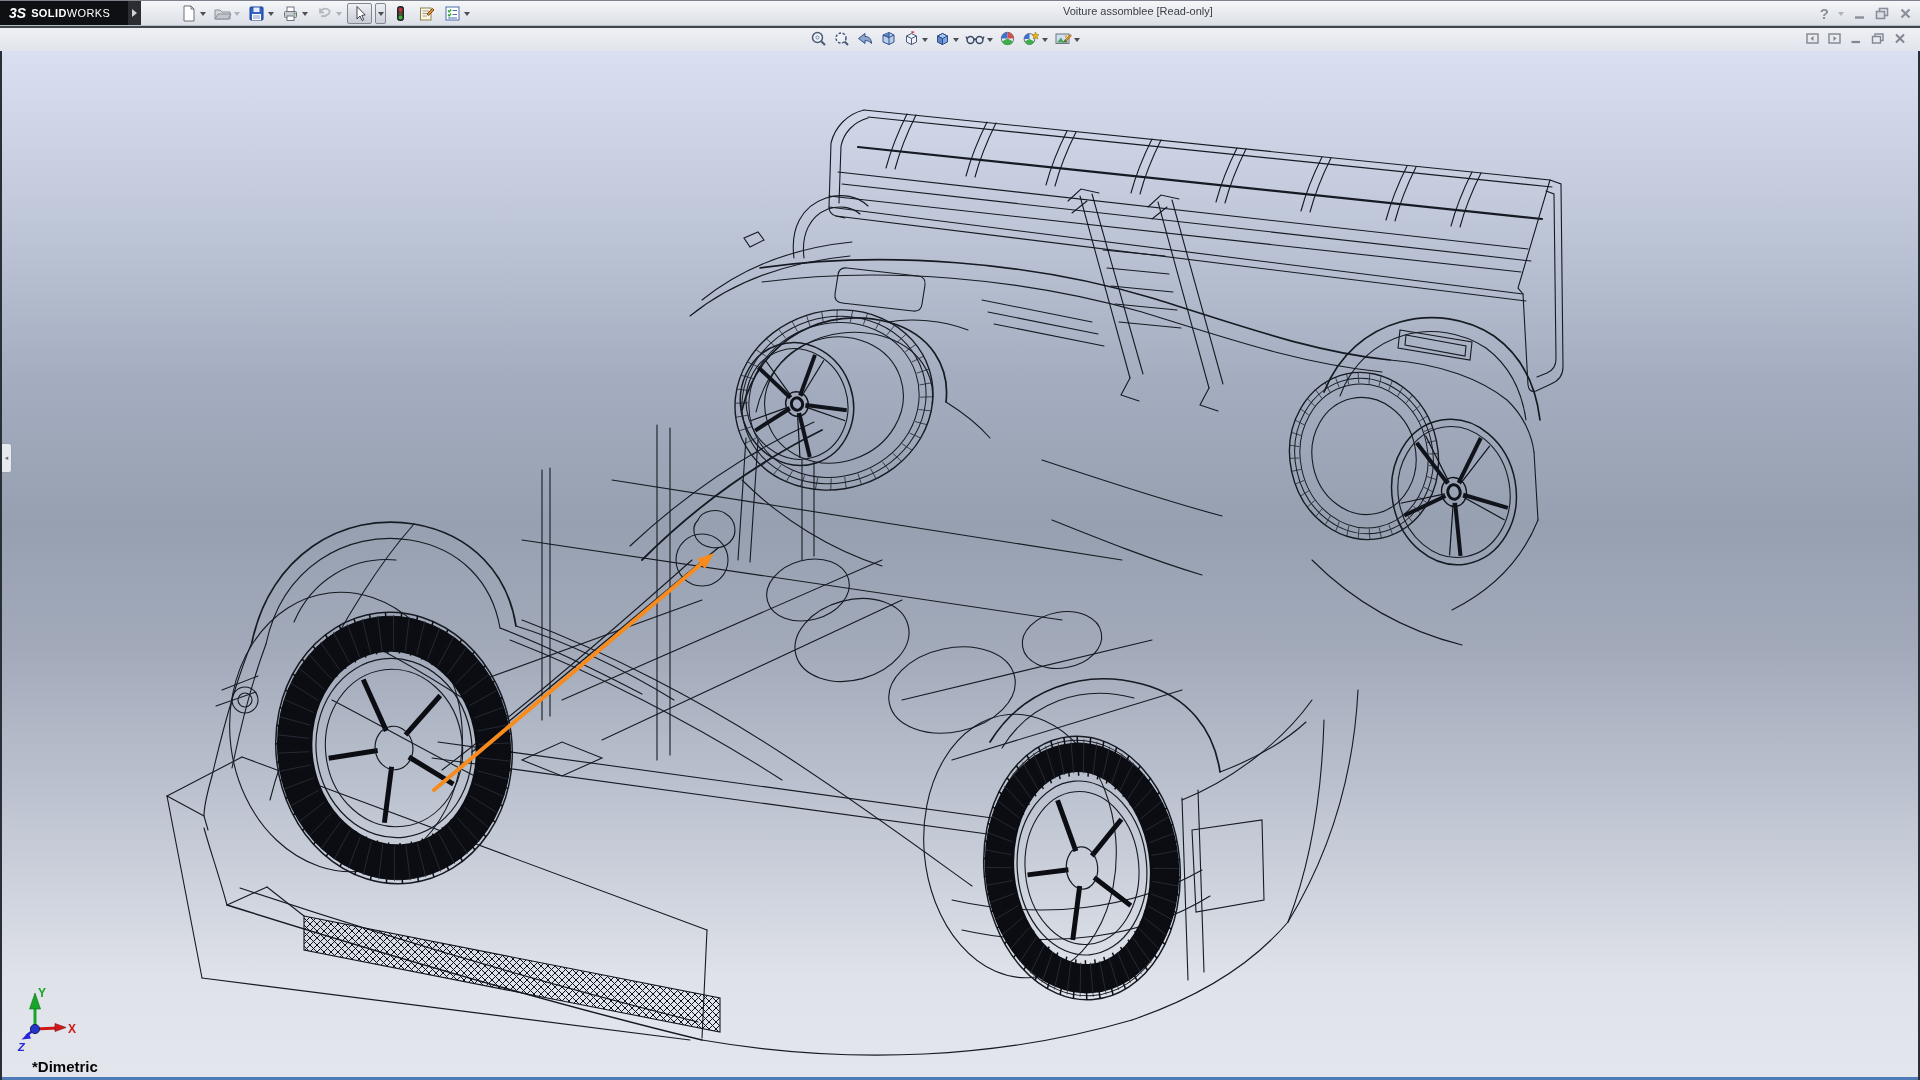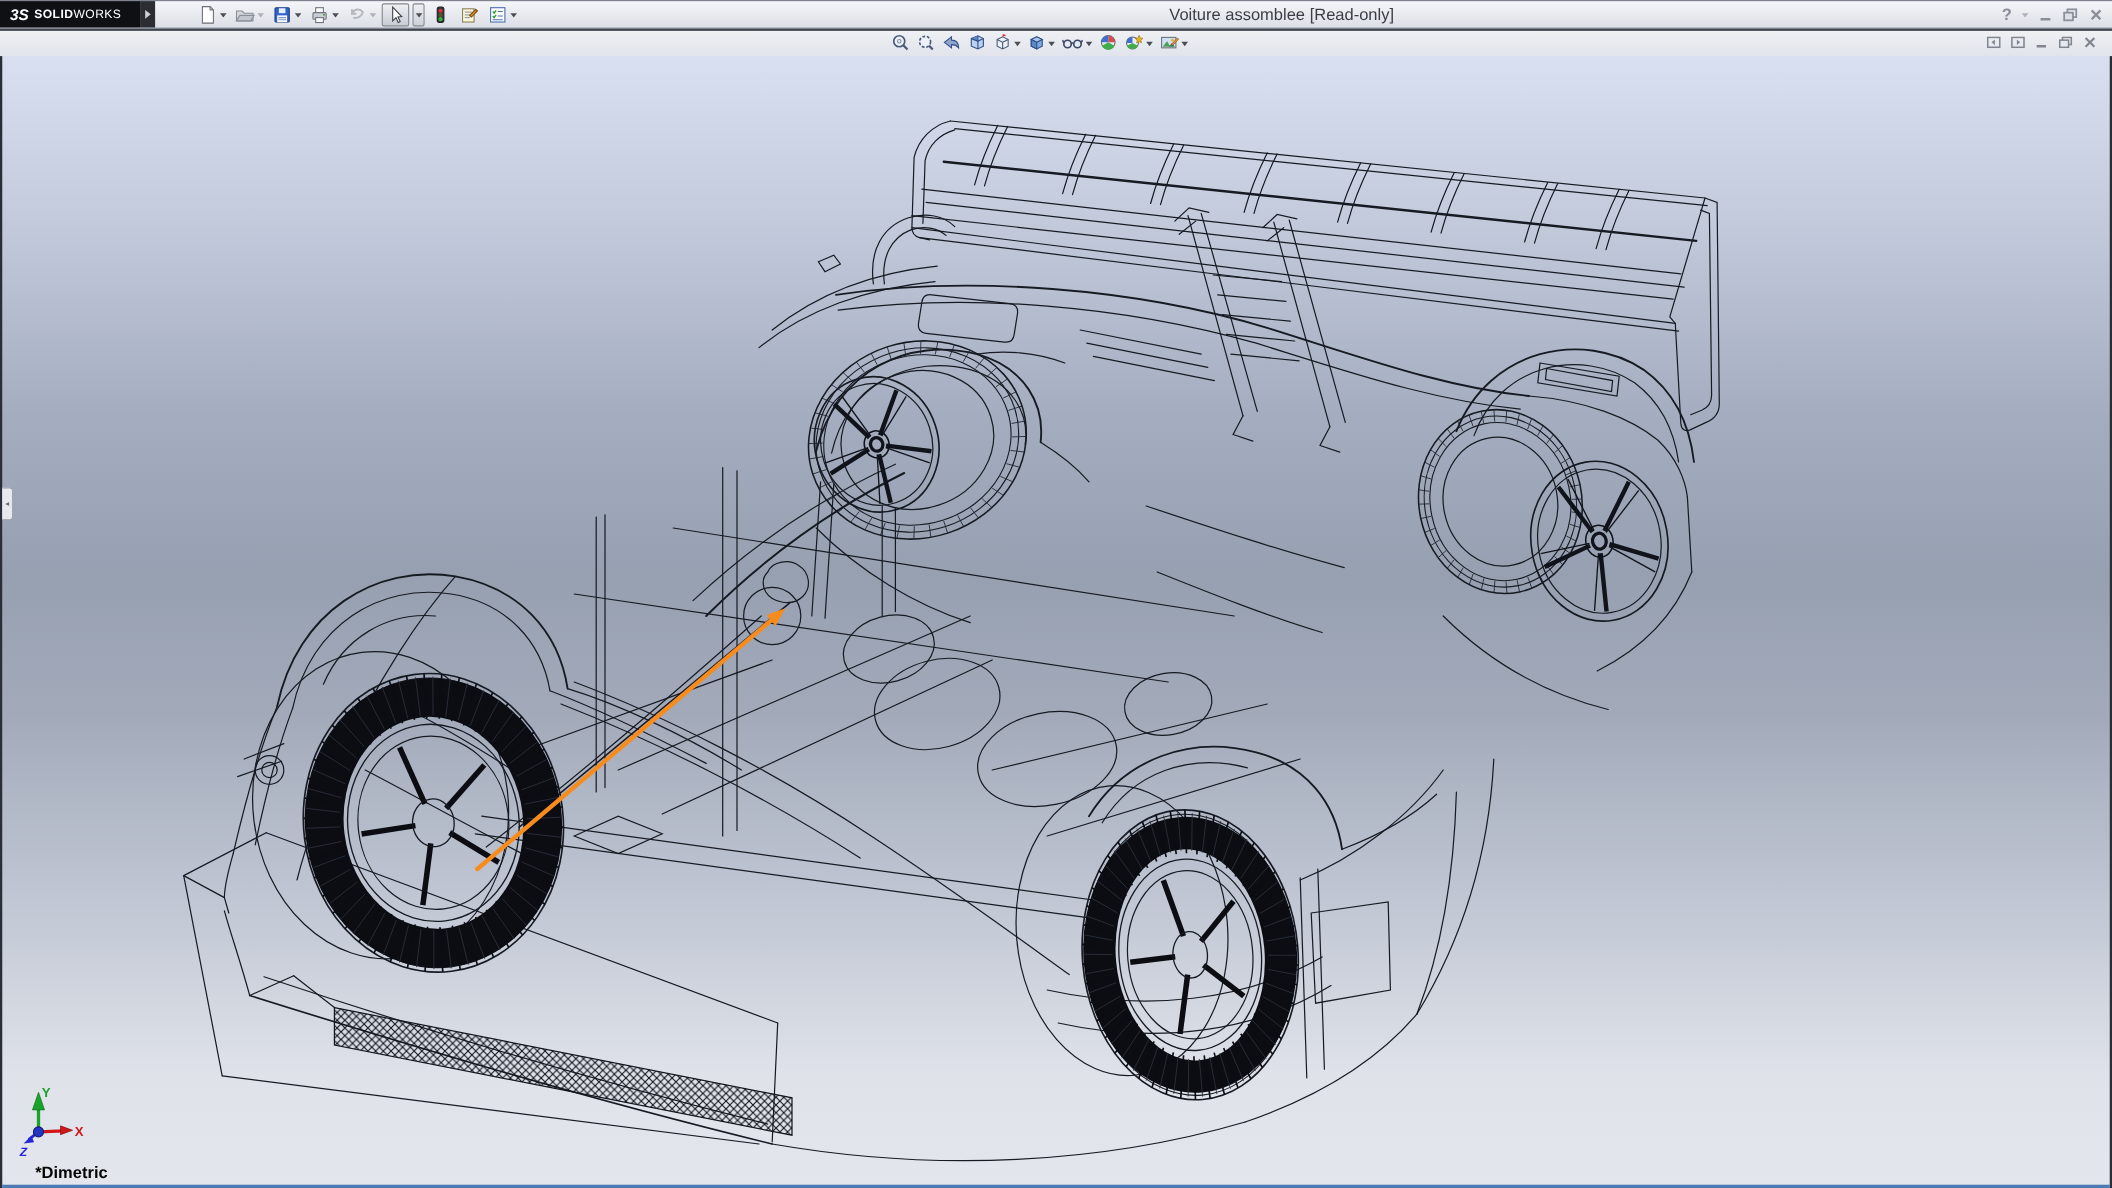--- a/index.html
+++ b/index.html
@@ -12,21 +12,21 @@
   .logo .lname{font-size:11px;letter-spacing:.4px;}
   .logo .lname b{font-weight:bold;}
   .logo-tab{width:13px;height:24px;background:#2b2d33;display:flex;align-items:center;justify-content:center;}
   .logo-tab .tri{width:0;height:0;border-top:4px solid transparent;border-bottom:4px solid transparent;border-left:5px solid #cfd2d8;}
   .tools{display:flex;align-items:center;margin-left:36px;gap:3px;}
   .tool{display:flex;align-items:center;gap:2px;padding:0 2px;height:22px;}
   .caret{width:0;height:0;border-left:3.5px solid transparent;border-right:3.5px solid transparent;border-top:4px solid #4a4e55;margin-top:2px;}
   .caret.dim{border-top-color:#aeb2ba;}
   .pressed{background:linear-gradient(#eef0f4,#c8ccd4);border:1px solid #82878f;border-radius:2px;height:21px;box-sizing:border-box;}
   .caretbox{border:1px solid #82878f;background:linear-gradient(#eef0f4,#cdd1d8);border-radius:2px;height:21px;width:11px;display:flex;align-items:center;justify-content:center;box-sizing:border-box;}
-  .doc-title{position:absolute;left:1063px;top:4px;font-size:15px;color:#3a3d44;white-space:nowrap;}
+  .doc-title{position:absolute;left:1063px;top:4px;font-size:11px;color:#3a3d44;white-space:nowrap;}
   .winctl{position:absolute;right:8px;top:0;height:24px;display:flex;align-items:center;gap:9px;color:#8a8f99;}
   .winctl .help{font-size:15px;font-weight:bold;color:#8a8f99;}
   
   .menubar{position:relative;height:23px;background:linear-gradient(#eef0f4,#e1e4eb);
     border-top:2px solid #41454d;z-index:30;}
   .hud{position:absolute;left:810px;top:2px;display:flex;align-items:center;gap:6px;}
   .hudbtn{display:flex;align-items:center;gap:2px;}
   .docctl{position:absolute;right:14px;top:5px;display:flex;align-items:center;gap:9px;}
   
   .viewport{position:absolute;left:0;right:0;top:50px;bottom:0;

